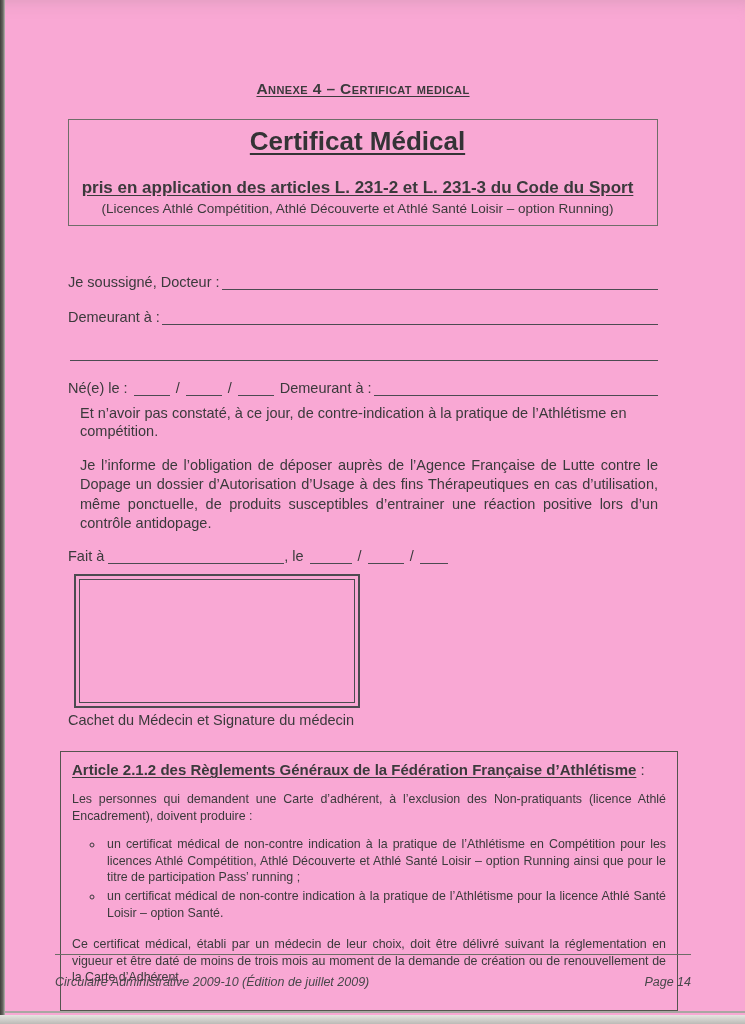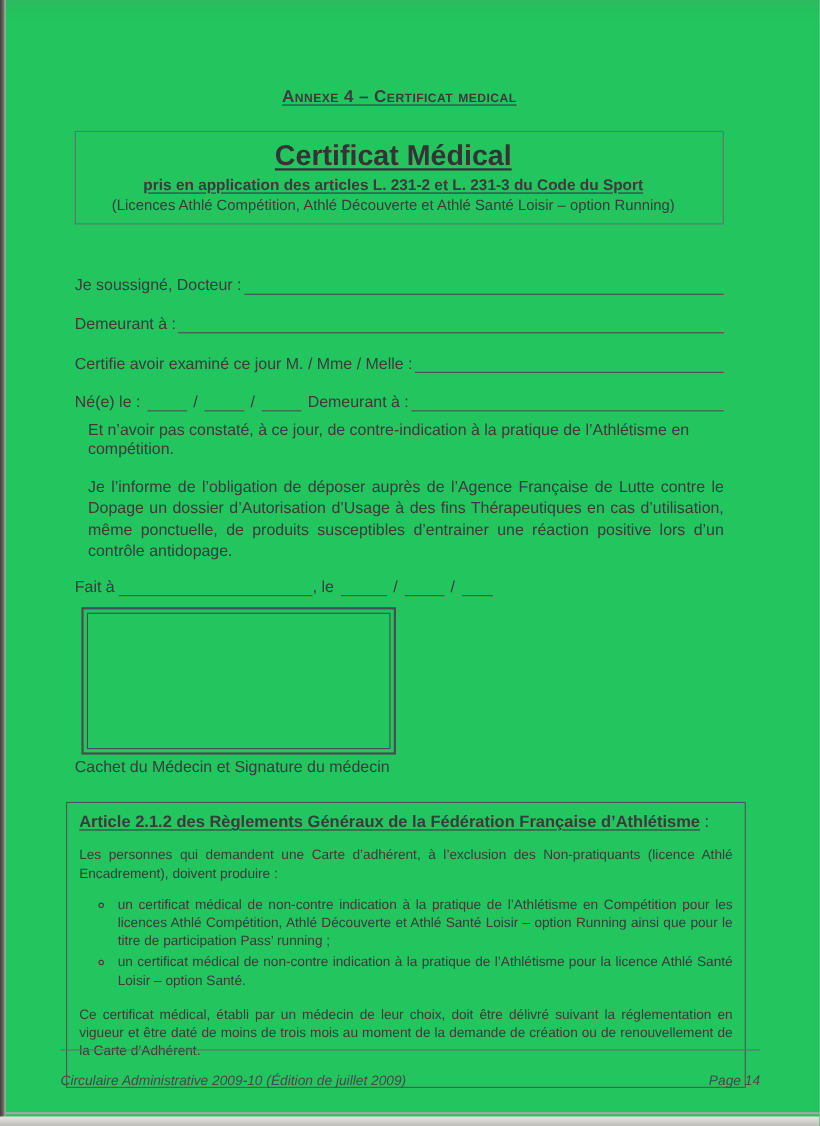--- a/index.html
+++ b/index.html
@@ -1,20 +1,20 @@
 <!DOCTYPE html>
 <html lang="fr"><head>
 <meta charset="utf-8">
 <style>
   html,body { margin:0; padding:0; }
   body { background:#e9e8e4; }
   .page {
     position:relative;
     width:745px; height:1024px;
-    background:#22c55e;
+    background:#f9a8d4;
     font-family:"Liberation Sans", sans-serif;
     color:#3b3a3c;
     overflow:hidden;
     box-shadow:inset 0 14px 18px -14px rgba(120,115,105,.25);
   }
   .scan-edge-left {
     position:absolute; left:0; top:0; width:5px; height:100%;
     background:linear-gradient(90deg,#3f3e3a 0,#6a6964 60%,#b9b8b3 100%);
   }
   .paper-bottom-line {
@@ -43,22 +43,22 @@
     border:1.5px solid #6f6e69;
     padding:6px 17px 9px 6px;
     text-align:center;
   }
   .cert-title {
     font-size:26px; font-weight:bold;
     text-decoration:underline; text-underline-offset:3px;
     color:#343336;
   }
   .cert-subtitle {
-    margin-top:3px;
-    font-size:14px; font-weight:bold;
+    margin-top:21px;
+    font-size:17px; font-weight:bold;
     text-decoration:underline; text-underline-offset:2px;
   }
   .cert-licenses {
     margin-top:3px;
     font-size:13.5px;
   }
   .form-section { margin-top:48px; font-size:14.5px; }
   .field-row { display:flex; align-items:flex-end; margin-top:19px; white-space:nowrap; }
   .field-row:first-child { margin-top:0; }
   .field-label { flex:0 0 auto; }
@@ -148,21 +148,20 @@
         <span class="field-label">Je soussigné, Docteur :</span>
         <span class="blank"></span>
       </div>
 
       <div class="field-row">
         <span class="field-label">Demeurant à :</span>
         <span class="blank"></span>
       </div>
 
       <div class="field-row">
-        <span class="field-label">Certifie avoir examiné ce jour M. / Mme / Melle :</span>
         <span class="blank"></span>
       </div>
 
       <div class="field-row">
         <span class="field-label">Né(e) le :</span>
         <span class="blank-date"></span>
         <span class="sep">/</span>
         <span class="blank-date"></span>
         <span class="sep">/</span>
         <span class="blank-date"></span>

